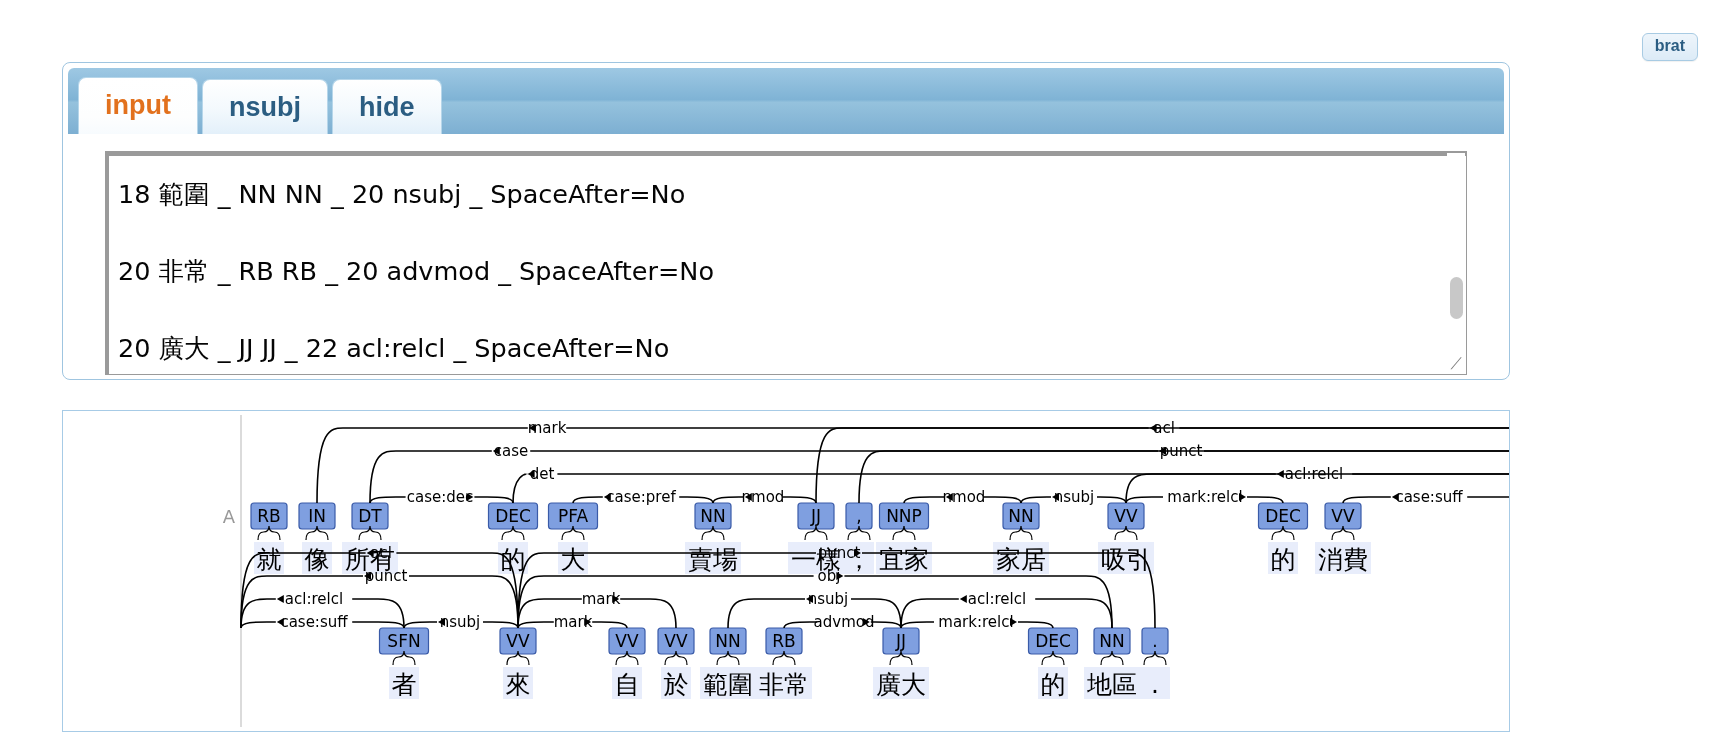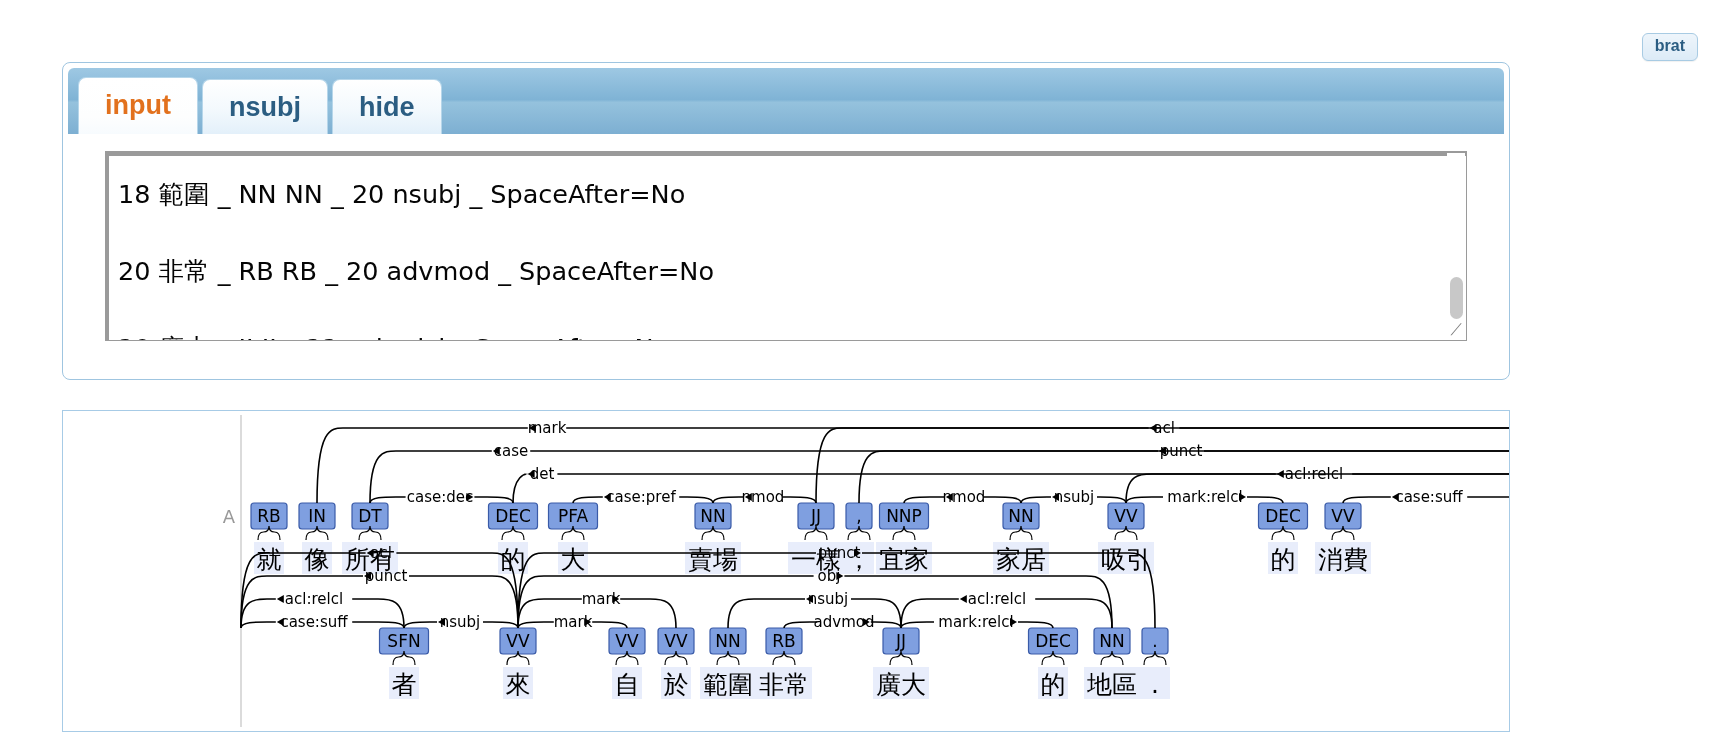--- a/index.html
+++ b/index.html
@@ -80,21 +80,21 @@
     background: linear-gradient(to bottom, #ffffff 0%, #fdfefe 70%, #f7fbfe 100%);
     padding-bottom: 14px;
   }
 
   
   .ta-wrap {
     position: absolute;
     left: 42px;
     top: 88px;
     width: 1362px;
-    height: 190px;
+    height: 224px;
     border: 1px solid #9a9a9a;
     background: #ffffff;
     box-sizing: border-box;
     overflow: hidden;
   }
   .ta-top-rule {
     position: absolute;
     left: 0; right: 0; top: 0;
     height: 4px;
     background: #9a9a9a;

